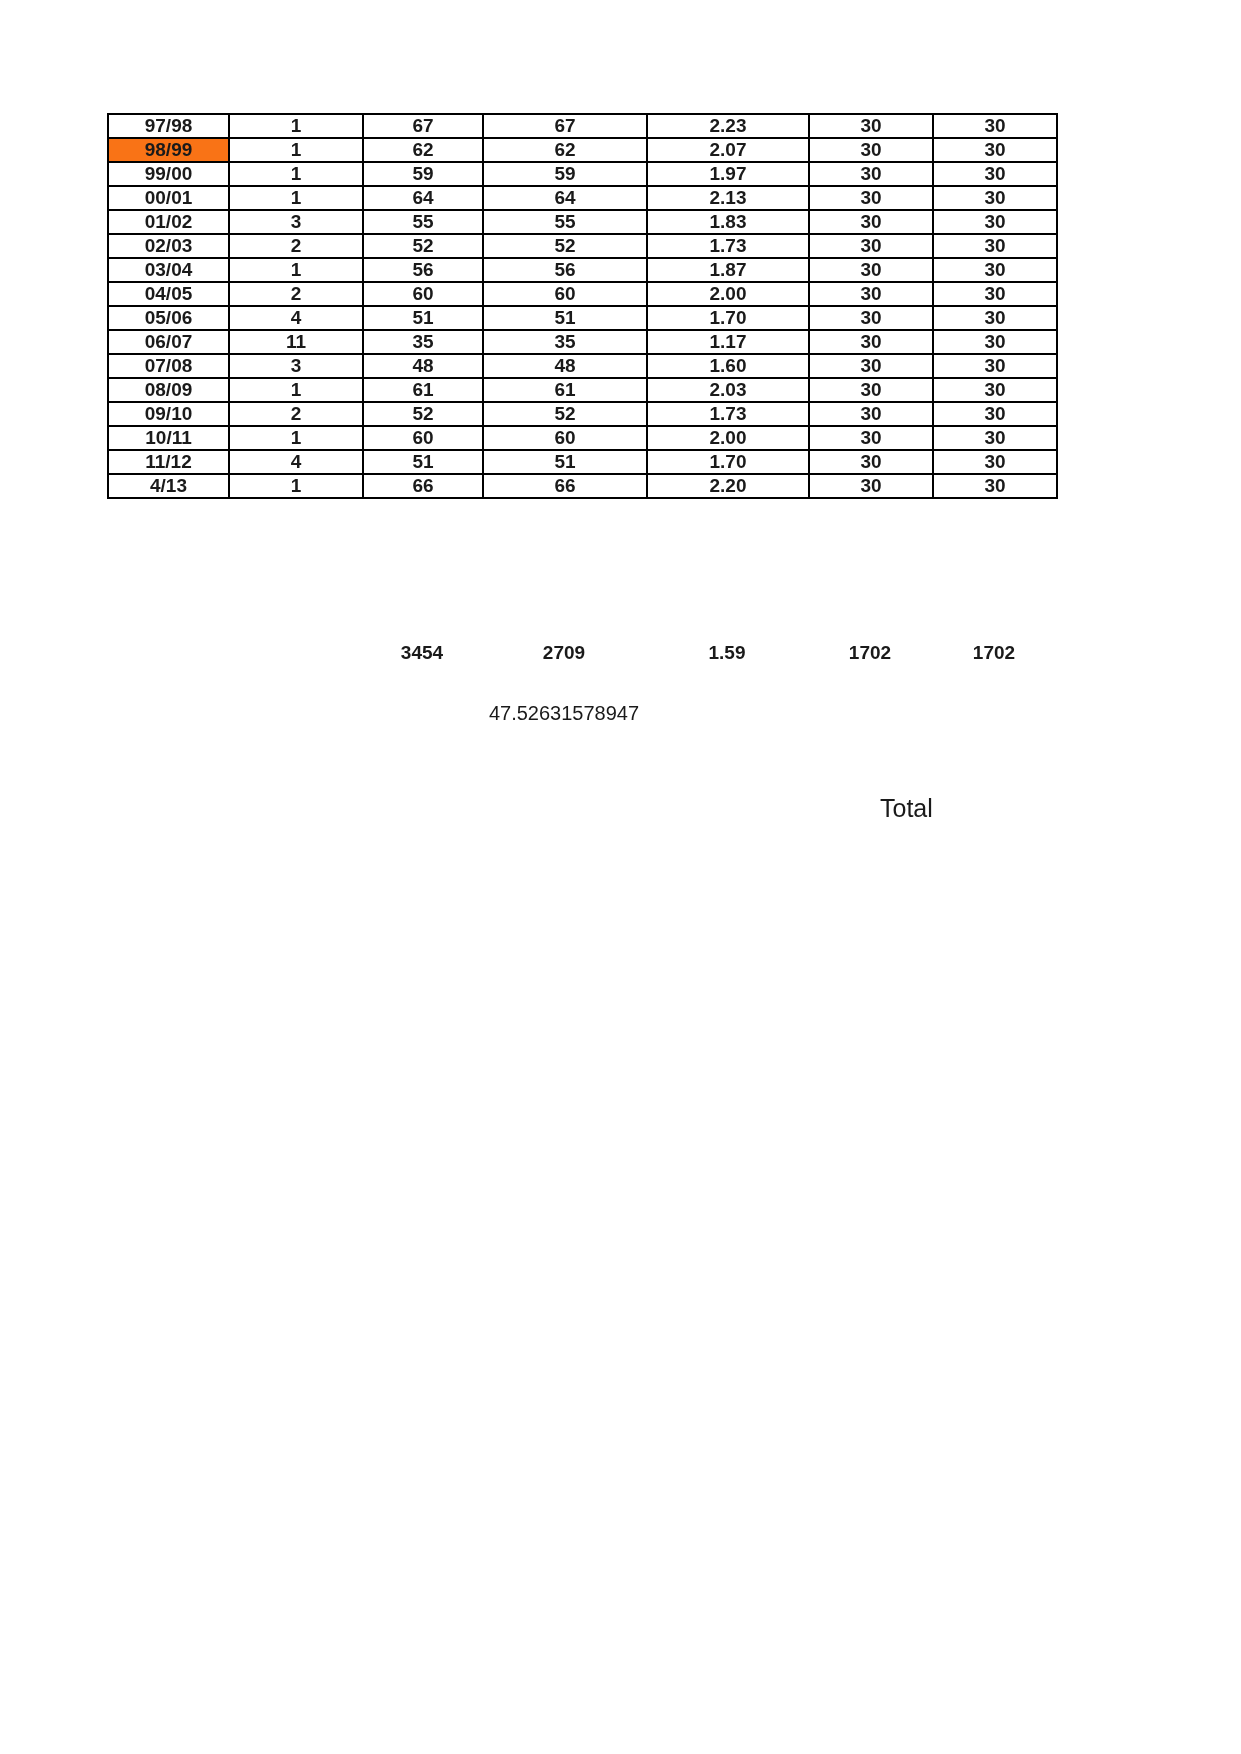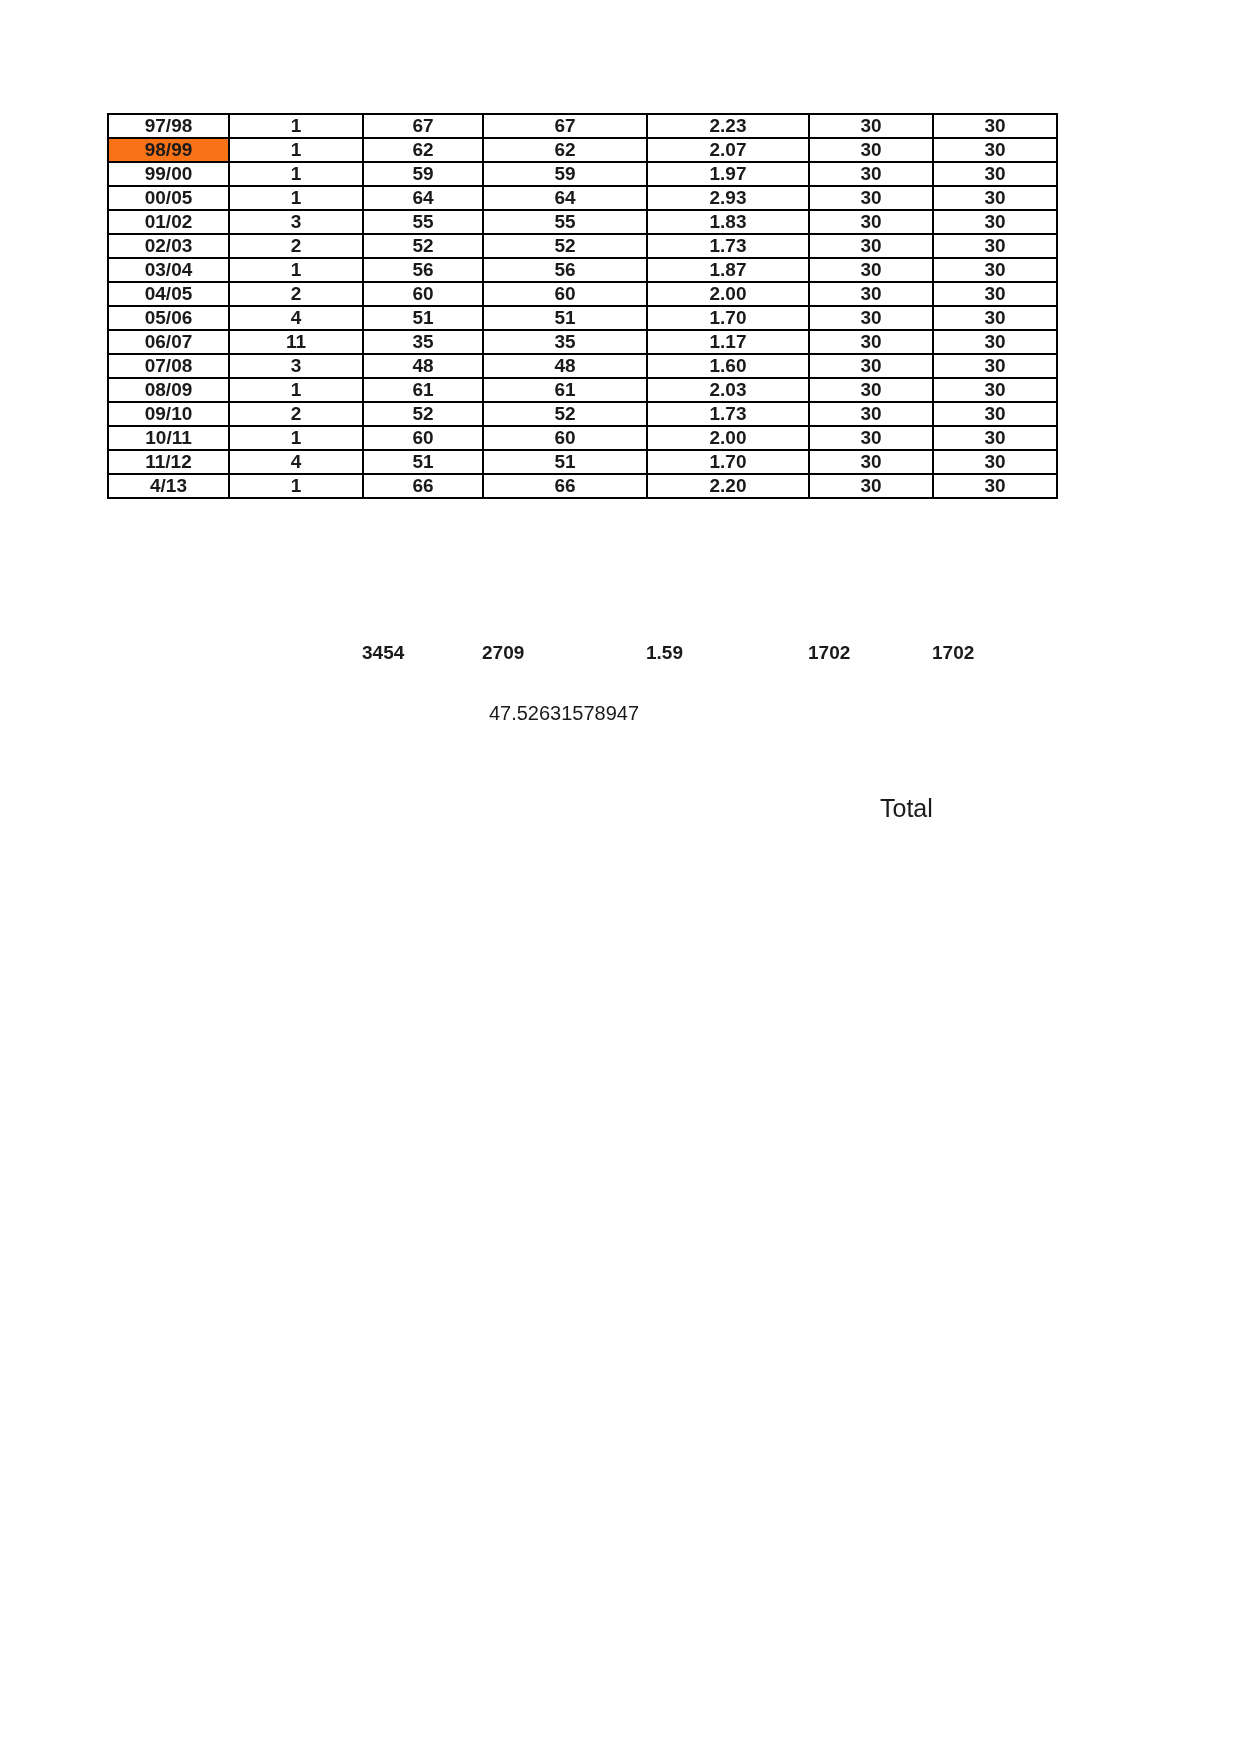--- a/index.html
+++ b/index.html
@@ -40,20 +40,21 @@
 
   
   .totals {
     position: absolute;
     left: 107px;
     top: 637px;
     display: grid;
     grid-template-columns: 121px 134px 120px 164px 162px 124px 124px;
   }
   .totals .tcell {
+    text-align: center;
     line-height: 32px;
     font-size: 19px;
     font-weight: bold;
     white-space: nowrap;
   }
 
   
   .average {
     position: absolute;
     left: 482px;
@@ -115,25 +116,25 @@
         <tr>
           <td>99/00</td>
           <td>1</td>
           <td>59</td>
           <td>59</td>
           <td>1.97</td>
           <td>30</td>
           <td>30</td>
         </tr>
         <tr>
-          <td>00/05</td>
+          <td>00/01</td>
           <td>1</td>
           <td>64</td>
           <td>64</td>
-          <td>2.93</td>
+          <td>2.13</td>
           <td>30</td>
           <td>30</td>
         </tr>
         <tr>
           <td>01/02</td>
           <td>3</td>
           <td>55</td>
           <td>55</td>
           <td>1.83</td>
           <td>30</td>

